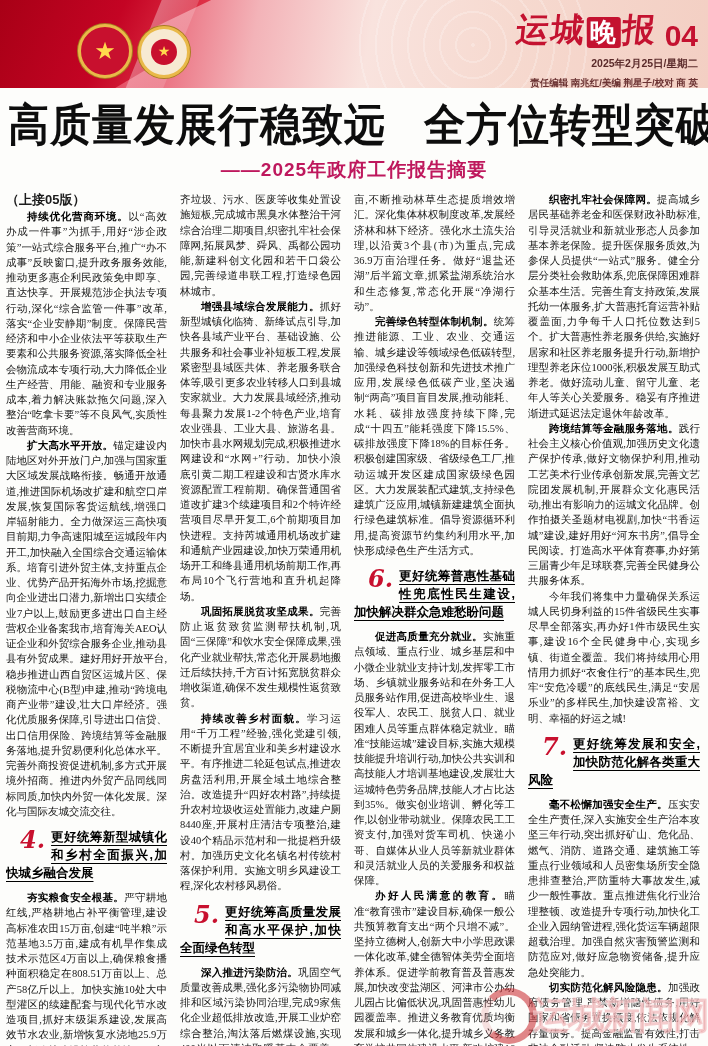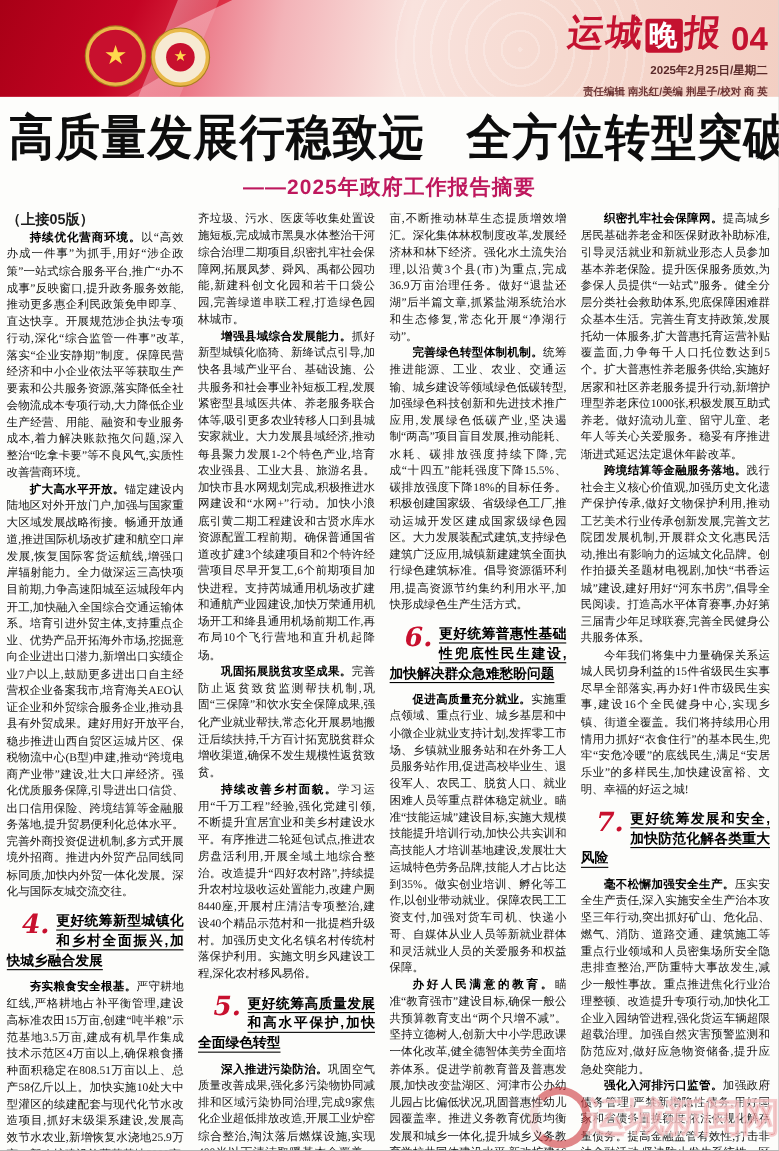--- a/index.html
+++ b/index.html
@@ -130,21 +130,21 @@
         <div class="sec-h"><span class="sec-num">6.</span><span class="sec-title">更好统筹普惠性基础性兜底性民生建设,加快解决群众急难愁盼问题</span></div>
         <p class="para"><b class="lead">促进高质量充分就业。</b>实施重点领域、重点行业、城乡基层和中小微企业就业支持计划,发挥零工市场、乡镇就业服务站和在外务工人员服务站作用,促进高校毕业生、退役军人、农民工、脱贫人口、就业困难人员等重点群体稳定就业。瞄准“技能运城”建设目标,实施大规模技能提升培训行动,加快公共实训和高技能人才培训基地建设,发展壮大运城特色劳务品牌,技能人才占比达到35%。做实创业培训、孵化等工作,以创业带动就业。保障农民工工资支付,加强对货车司机、快递小哥、自媒体从业人员等新就业群体和灵活就业人员的关爱服务和权益保障。</p>
         <p class="para"><b class="lead">办好人民满意的教育。</b>瞄准“教育强市”建设目标,确保一般公共预算教育支出“两个只增不减”。坚持立德树人,创新大中小学思政课一体化改革,健全德智体美劳全面培养体系。促进学前教育普及普惠发展,加快改变盐湖区、河津市公办幼儿园占比偏低状况,巩固普惠性幼儿园覆盖率。推进义务教育优质均衡发展和城乡一体化,提升城乡义务教育学校共同体建设水平,新改扩建16所寄宿制中小学校。巩固提升康杰中学优质高中办学质量,扎实推动县中结对帮扶,顺利实施中高考改革。支持运城高专与运师高专合并升本,积极申报新一轮职业教育“双高计划”。全面提升特殊教育办学质量。</p>
       </div>
     <div class="col">
         <p class="para"><b class="lead">织密扎牢社会保障网。</b>提高城乡居民基础养老金和医保财政补助标准,引导灵活就业和新就业形态人员参加基本养老保险。提升医保服务质效,为参保人员提供“一站式”服务。健全分层分类社会救助体系,兜底保障困难群众基本生活。完善生育支持政策,发展托幼一体服务,扩大普惠托育运营补贴覆盖面,力争每千人口托位数达到5个。扩大普惠性养老服务供给,实施好居家和社区养老服务提升行动,新增护理型养老床位1000张,积极发展互助式养老。做好流动儿童、留守儿童、老年人等关心关爱服务。稳妥有序推进渐进式延迟法定退休年龄改革。</p>
         <p class="para"><b class="lead">跨境结算等金融服务落地。</b>践行社会主义核心价值观,加强历史文化遗产保护传承,做好文物保护利用,推动工艺美术行业传承创新发展,完善文艺院团发展机制,开展群众文化惠民活动,推出有影响力的运城文化品牌。创作拍摄关圣题材电视剧,加快“书香运城”建设,建好用好“河东书房”,倡导全民阅读。打造高水平体育赛事,办好第三届青少年足球联赛,完善全民健身公共服务体系。</p>
         <p class="para">今年我们将集中力量确保关系运城人民切身利益的15件省级民生实事尽早全部落实,再办好1件市级民生实事,建设16个全民健身中心,实现乡镇、街道全覆盖。我们将持续用心用情用力抓好“衣食住行”的基本民生,兜牢“安危冷暖”的底线民生,满足“安居乐业”的多样民生,加快建设富裕、文明、幸福的好运之城!</p>
         <div class="sec-h"><span class="sec-num">7.</span><span class="sec-title">更好统筹发展和安全,加快防范化解各类重大风险</span></div>
         <p class="para"><b class="lead">毫不松懈加强安全生产。</b>压实安全生产责任,深入实施安全生产治本攻坚三年行动,突出抓好矿山、危化品、燃气、消防、道路交通、建筑施工等重点行业领域和人员密集场所安全隐患排查整治,严防重特大事故发生,减少一般性事故。重点推进焦化行业治理整顿、改造提升专项行动,加快化工企业入园纳管进程,强化货运车辆超限超载治理。加强自然灾害预警监测和防范应对,做好应急物资储备,提升应急处突能力。</p>
-        <p class="para"><b class="lead">强化入河排污口监管。</b>加强政府债务管理,严禁新增隐性债务,用好国家和省债务置换额度,依法依规化解存量债务。提高金融监管有效性,打击非法金融活动,坚决防止发生系统性、区域性金融风险。持续推动房地产市场止跌回稳,坚决打好保交房攻坚战,系统推进“好房子”建设,充分释放刚性和改善性住房需求潜力。</p>
+        <p class="para"><b class="lead">切实防范化解风险隐患。</b>加强政府债务管理,严禁新增隐性债务,用好国家和省债务置换额度,依法依规化解存量债务。提高金融监管有效性,打击非法金融活动,坚决防止发生系统性、区域性金融风险。持续推动房地产市场止跌回稳,坚决打好保交房攻坚战,系统推进“好房子”建设,充分释放刚性和改善性住房需求潜力。</p>
       </div>
   </div>
 
   <div class="watermark">
     <div class="wm-ring"></div>
     <div class="wm-text">运城新闻网</div>
   </div>
 
 </div>
 

